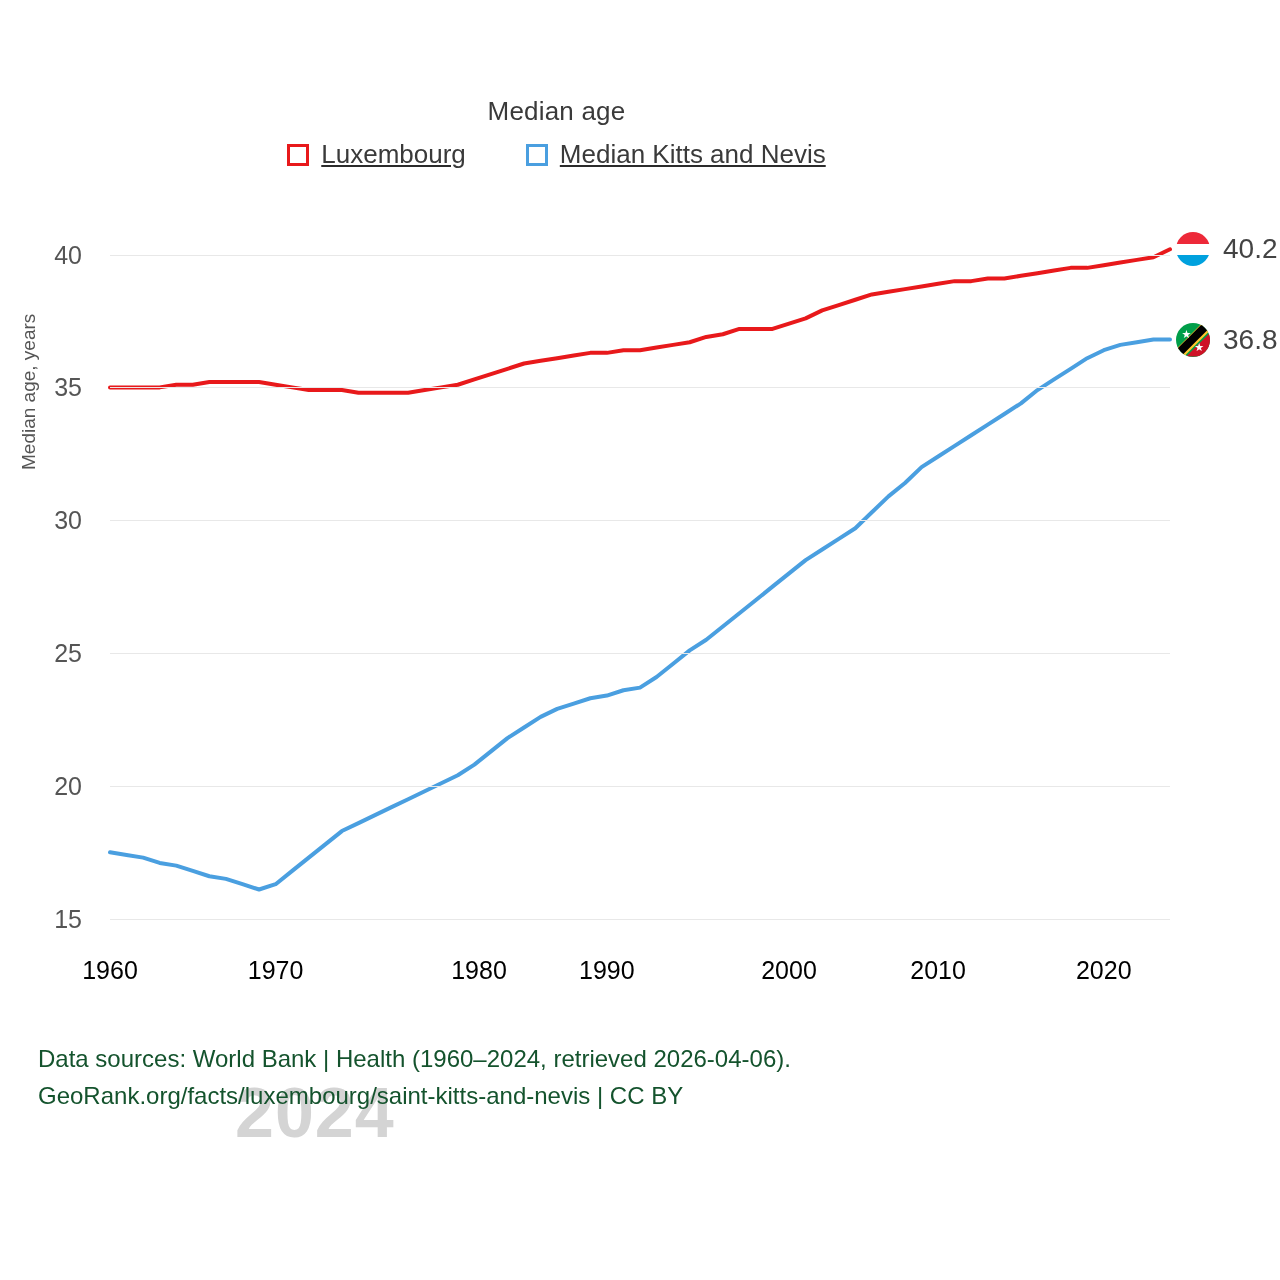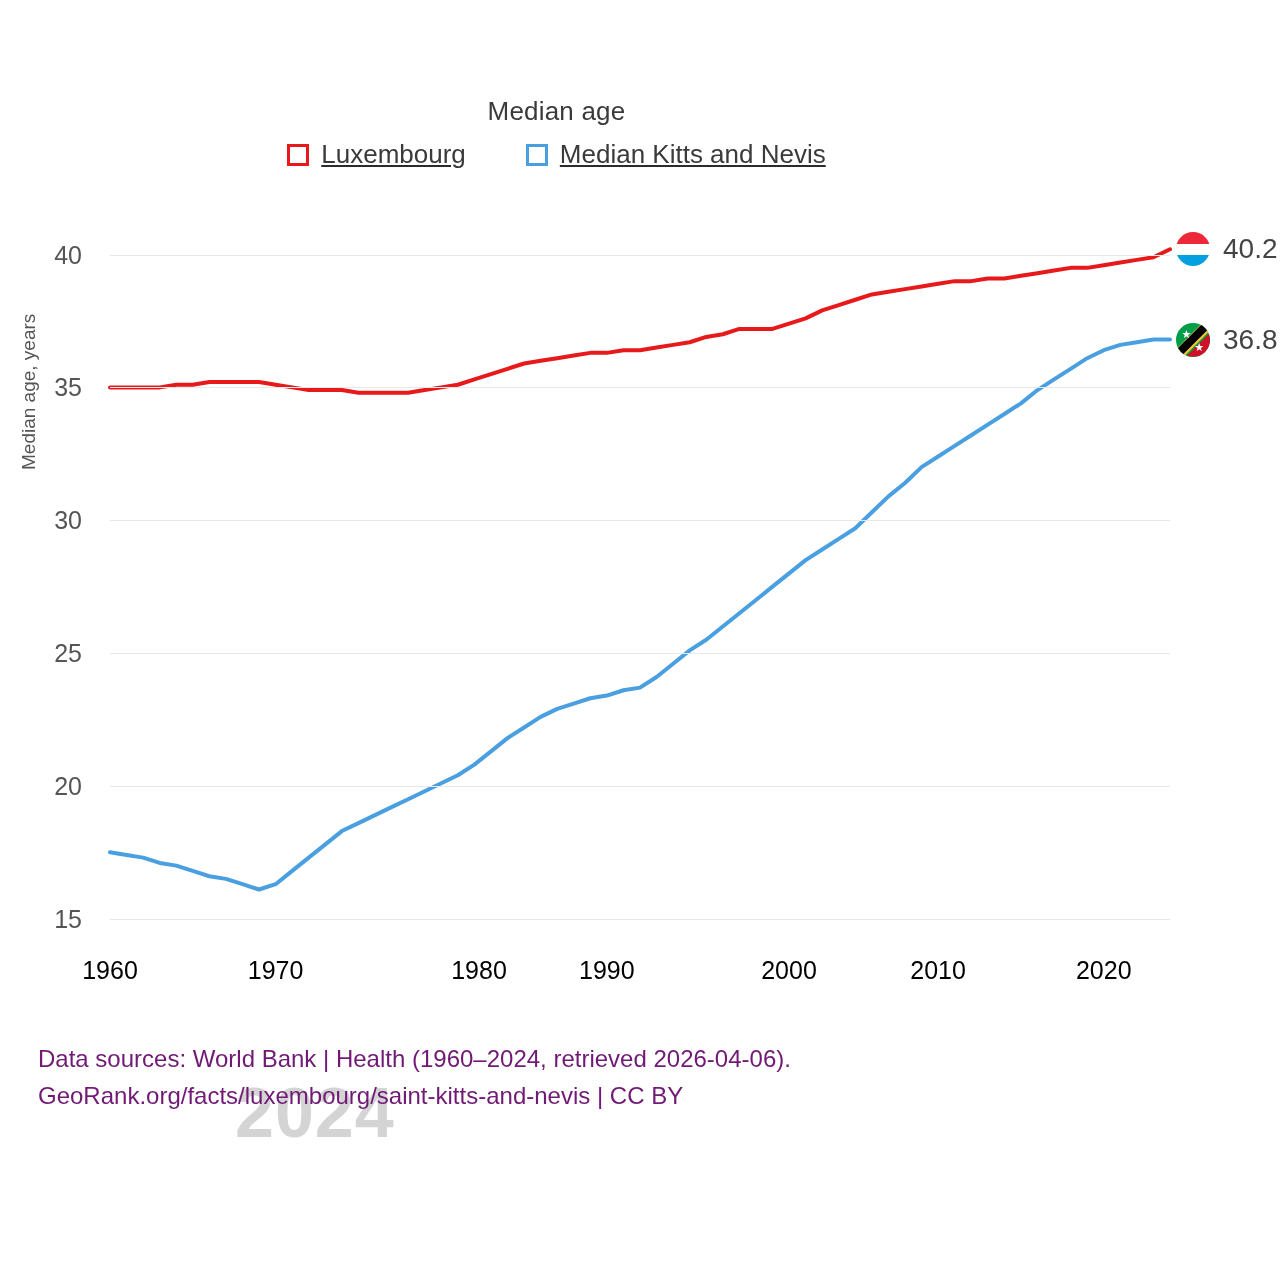--- a/index.html
+++ b/index.html
@@ -137,21 +137,21 @@
     font-size: 28px;
     color: #444;
     white-space: nowrap;
   }
   
   .footer {
     position: absolute;
     left: 38px;
     top: 1040px;
     font-size: 24px;
-    color: #701a75;
+    color: #14532d;
     line-height: 1.55;
   }
 </style>
 </head>
 <body>
 
 <div id="chart-root">
 
   <div class="legend">
     <div class="legend-title">Median age</div>

